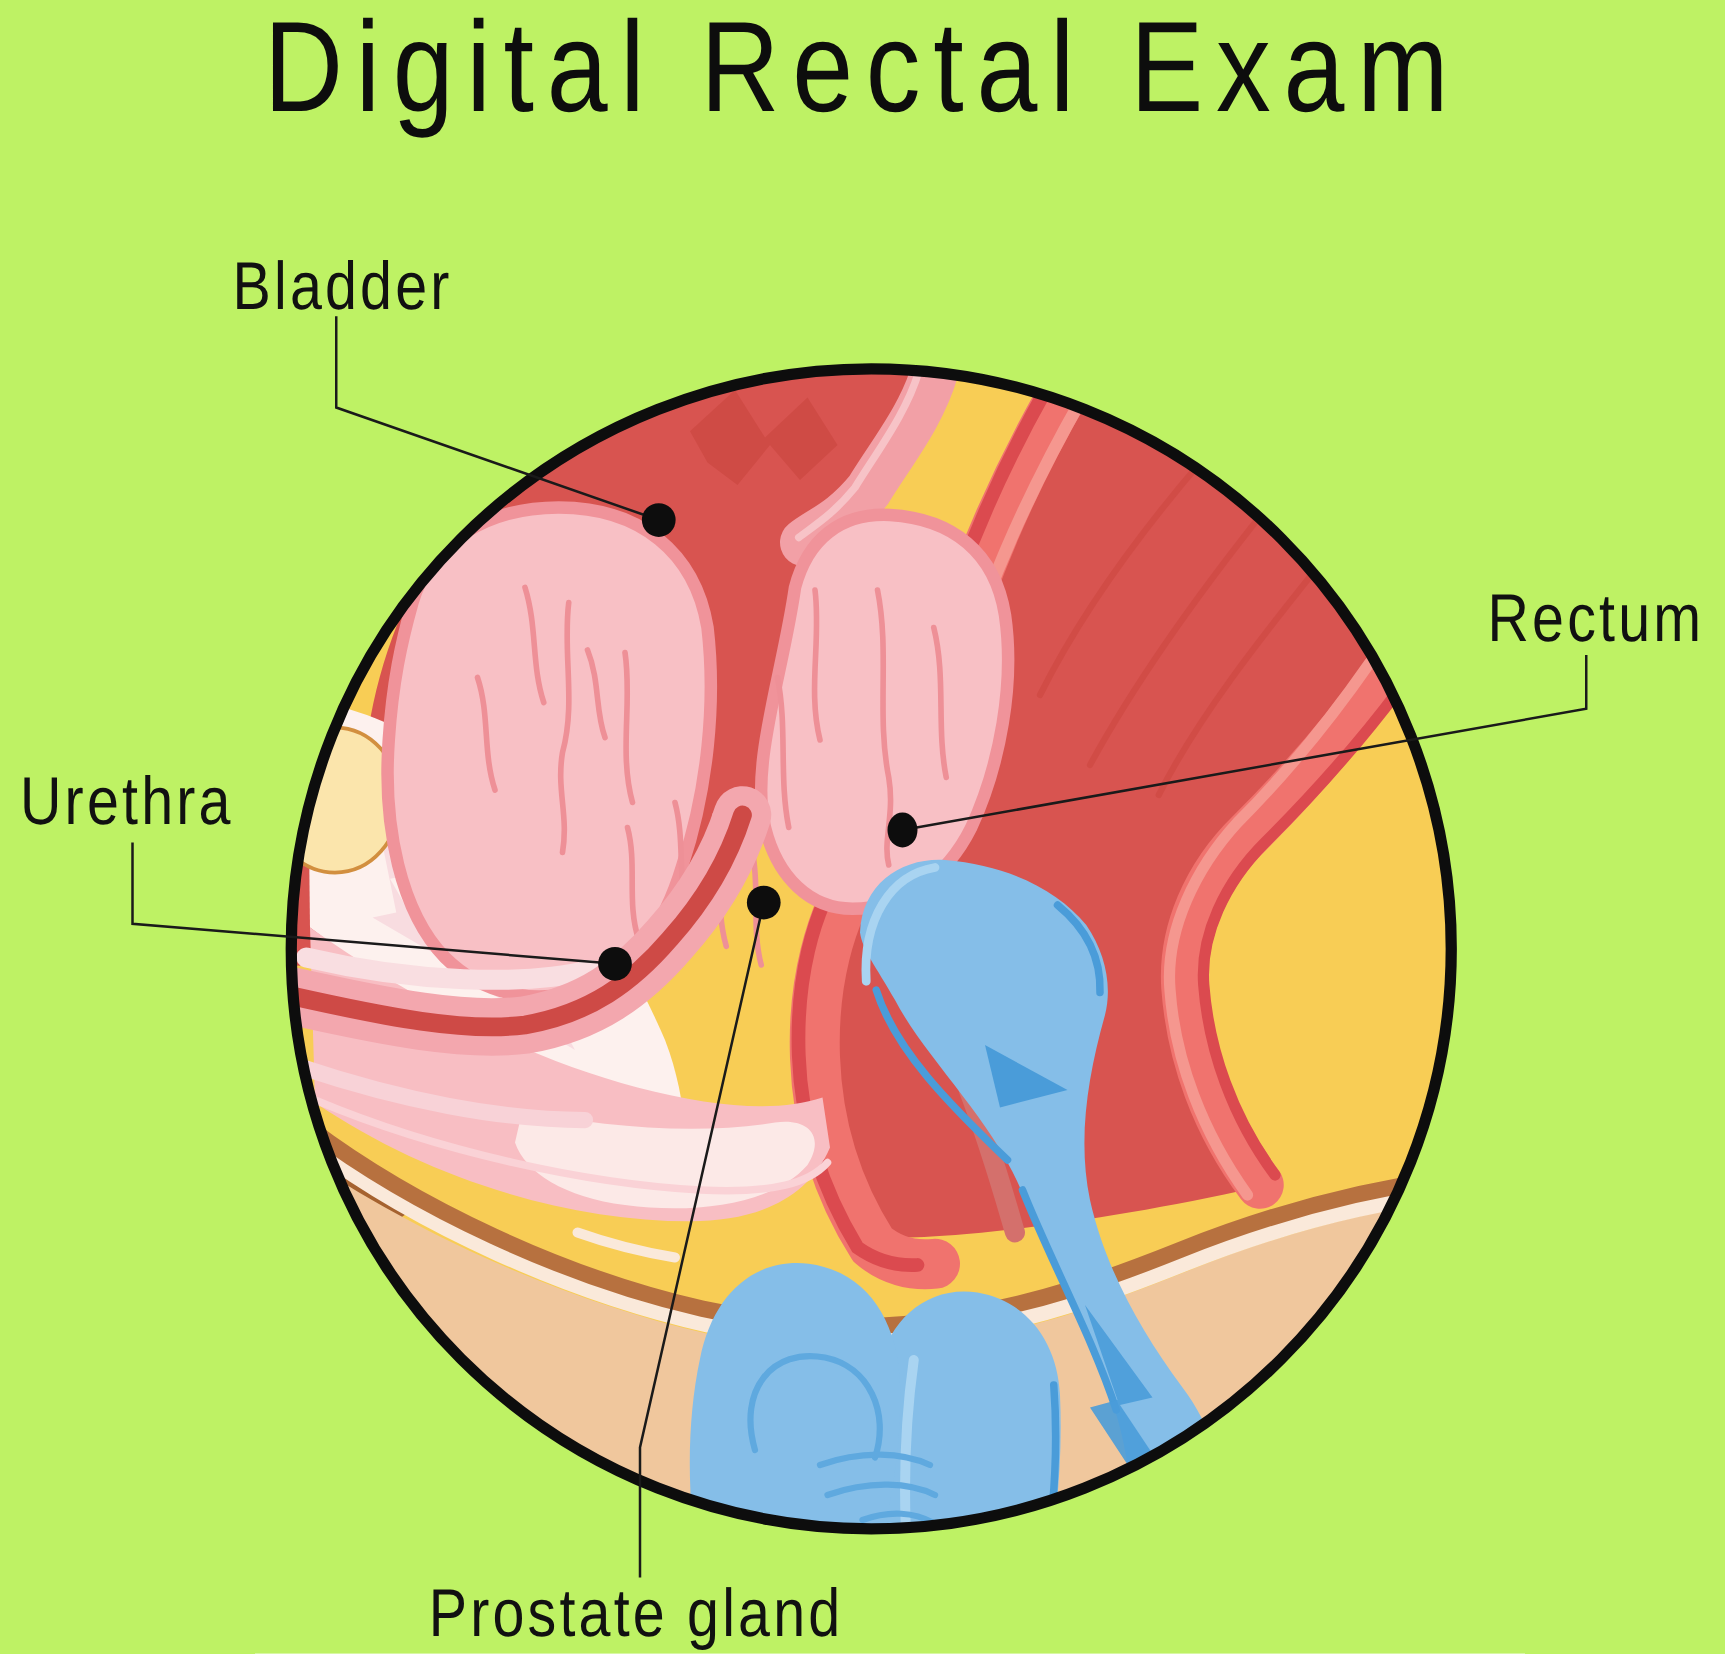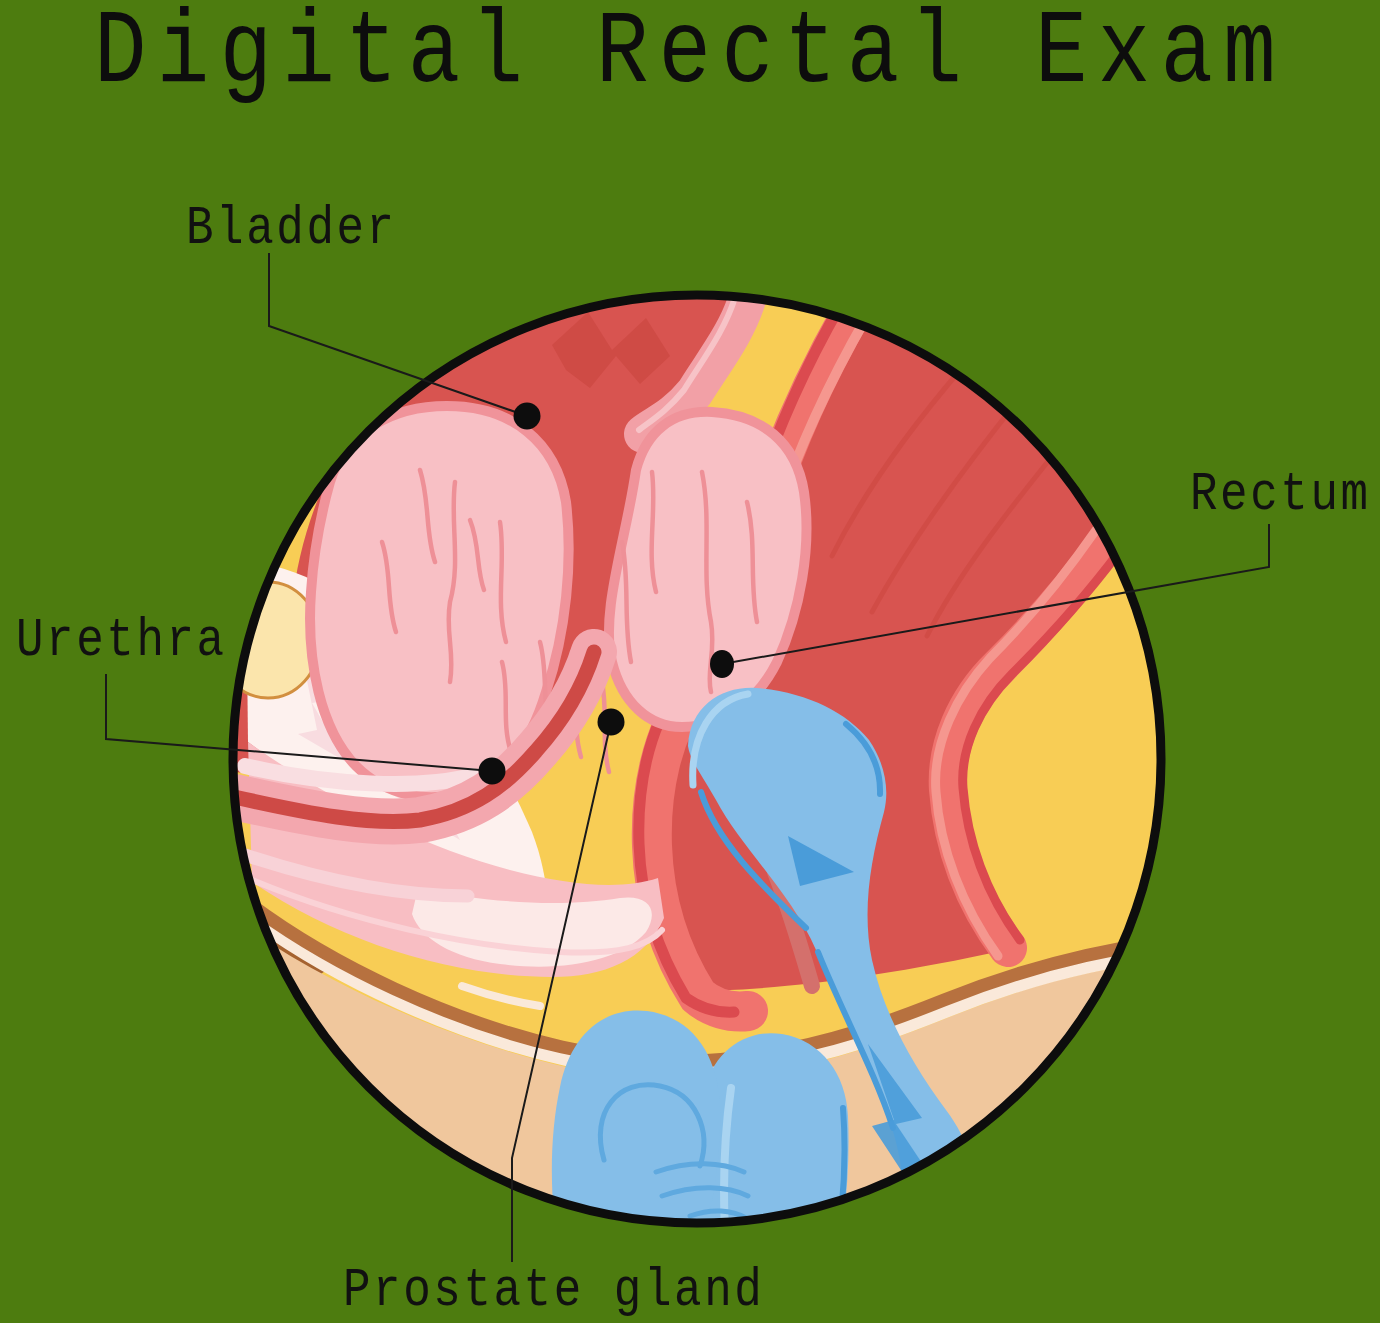--- a/index.html
+++ b/index.html
@@ -1,18 +1,18 @@
 <!DOCTYPE html>
 <html><head>
 <meta charset="utf-8">
 <style>
   html,body{margin:0;padding:0;background:#ffffff;}
   #stage{
-    position:relative;width:1380px;height:1323px;background:#4d7c0f;overflow:hidden;
-    font-family:Liberation Mono, monospace;
+    position:relative;width:1380px;height:1323px;background:#bef264;overflow:hidden;
+    font-family:Liberation Sans, sans-serif;
   }
   #stage svg{position:absolute;left:0;top:0;}
   .title{
     position:absolute;top:0px;left:50%;
     transform:translateX(-50%) scaleX(0.85);
     transform-origin:center top;
     font-size:103px;line-height:1.05;letter-spacing:12px;
     color:#0d0d0d;white-space:nowrap;font-weight:400;
   }
   .lbl{

